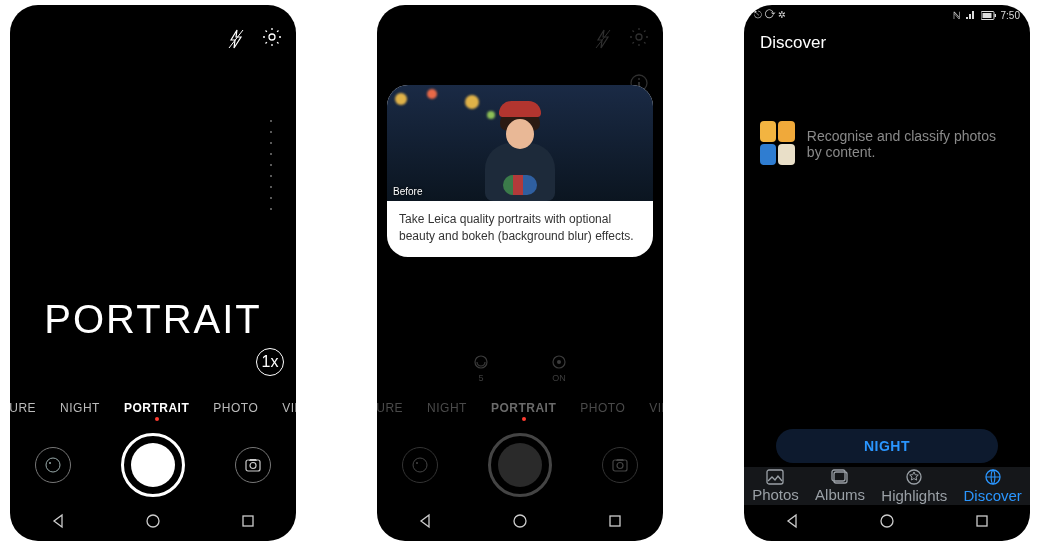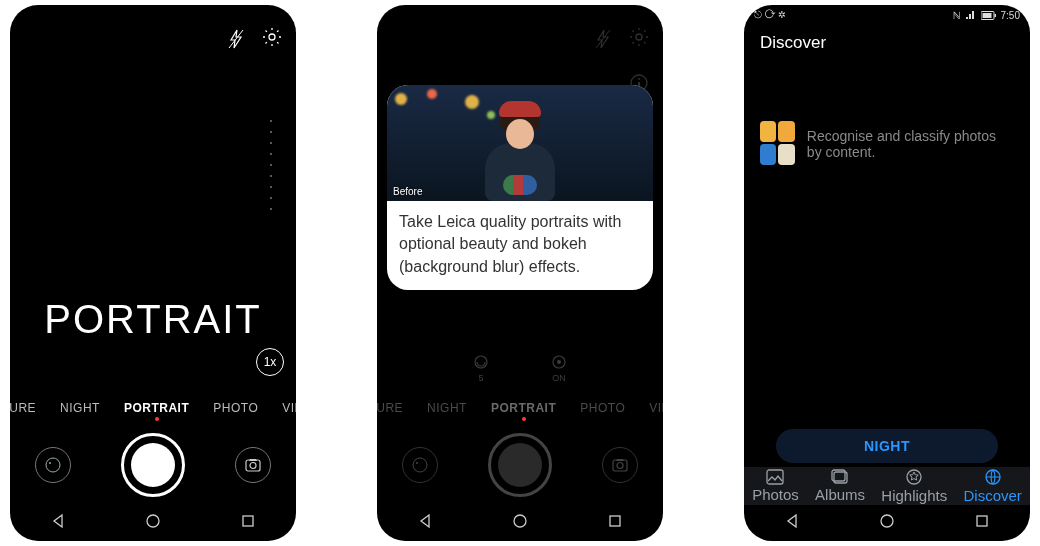--- a/index.html
+++ b/index.html
@@ -8,21 +8,21 @@
   .p1{left:10px}.p2{left:377px}.p3{left:744px}
   .icon-svg{display:block}
   
   .topbar{position:absolute;top:20px;left:0;right:0;height:30px}
   .flash-ico{position:absolute;right:52px;top:4px}
   .gear-ico{position:absolute;right:14px;top:2px}
   .info-ico{position:absolute;right:14px;top:48px}
   .dim .flash-ico,.dim .gear-ico,.dim .info-ico{opacity:.35}
   
   .vf{position:absolute;left:0;right:0;top:60px;bottom:155px;background:#000}
-  .zoom-badge{position:absolute;right:12px;bottom:10px;width:26px;height:26px;border:1px solid #fff;border-radius:50%;display:flex;align-items:center;justify-content:center;font-size:12px}
+  .zoom-badge{position:absolute;right:12px;bottom:10px;width:26px;height:26px;border:1px solid #fff;border-radius:50%;display:flex;align-items:center;justify-content:center;font-size:16px}
   .scale-dots{position:absolute;right:24px;top:55px;width:2px;height:90px;display:flex;flex-direction:column;justify-content:space-between}
   .scale-dots span{width:2px;height:2px;background:#777;border-radius:50%}
   .mode-hero{position:absolute;left:0;right:0;bottom:44px;text-align:center;font-size:40px;font-weight:300;letter-spacing:2px}
   
   .modestrip{position:absolute;left:0;right:0;bottom:118px;height:30px;display:flex;align-items:center;justify-content:center;gap:24px;font-size:12px;letter-spacing:.5px}
   .modestrip span{color:#bbb;white-space:nowrap}
   .modestrip span.active{color:#fff;font-weight:600;position:relative}
   .modestrip span.active::after{content:"";position:absolute;left:50%;bottom:-6px;transform:translateX(-50%);width:4px;height:4px;border-radius:50%;background:#ff3b30}
   .modestrip.dim span{color:#4a4a4a}
   .modestrip.dim span.active{color:#6a6a6a}
@@ -44,21 +44,21 @@
   .ba-cell .bokeh{position:absolute;inset:0}
   .ba-cell .bokeh span{position:absolute;border-radius:50%;background:#f7c24a;filter:blur(1px);opacity:.9}
   .ba-cell.after .bokeh span{filter:blur(6px);opacity:.8}
   .kid{position:absolute;left:50%;bottom:0;transform:translateX(-50%);width:78px;height:98px}
   .kid .face{position:absolute;top:16px;left:50%;transform:translateX(-50%);width:28px;height:30px;border-radius:50%;background:#e9b896}
   .kid .hair{position:absolute;top:6px;left:50%;transform:translateX(-50%);width:40px;height:22px;border-radius:20px 20px 10px 10px;background:#2b1a12}
   .kid .hat{position:absolute;top:-2px;left:50%;transform:translateX(-50%);width:42px;height:16px;border-radius:20px 20px 6px 6px;background:#b2352f}
   .kid .body{position:absolute;bottom:0;left:50%;transform:translateX(-50%);width:70px;height:58px;border-radius:26px 26px 8px 8px;background:#1d2a3a}
   .kid .hands{position:absolute;bottom:6px;left:50%;transform:translateX(-50%);width:34px;height:20px;border-radius:10px;background:linear-gradient(90deg,#3b7b4a 0,#3b7b4a 30%,#b23a3a 30%,#b23a3a 60%,#2f5fa0 60%)}
   .ba-label{position:absolute;left:6px;bottom:4px;font-size:10px;color:#fff;text-shadow:0 0 3px #000}
-  .card-text{padding:10px 12px 12px;font-size:16px;line-height:1.4;color:#333}
+  .card-text{padding:10px 12px 12px;font-size:12px;line-height:1.4;color:#333}
   
   .ctrlrow{position:absolute;left:0;right:0;bottom:156px;height:34px;display:flex;align-items:center;justify-content:center;gap:60px;opacity:.35}
   .ctrl{display:flex;flex-direction:column;align-items:center;font-size:9px;gap:2px;color:#aaa}
   
   .statusbar{position:absolute;top:2px;left:0;right:0;height:16px;font-size:10px;color:#ddd;display:flex;align-items:center;justify-content:space-between;padding:0 10px}
   .status-r{display:flex;align-items:center;gap:4px}
   .discover-title{position:absolute;top:28px;left:16px;font-size:17px;font-weight:500}
   .feature-intro{position:absolute;top:78px;left:16px;right:16px;font-size:13px;color:#eee}
   .feature-row{position:absolute;top:116px;left:16px;right:16px;display:flex;gap:12px;align-items:center}
   .icon-grid{width:44px;height:44px;display:grid;grid-template-columns:1fr 1fr;grid-template-rows:1fr 1fr;gap:2px}

